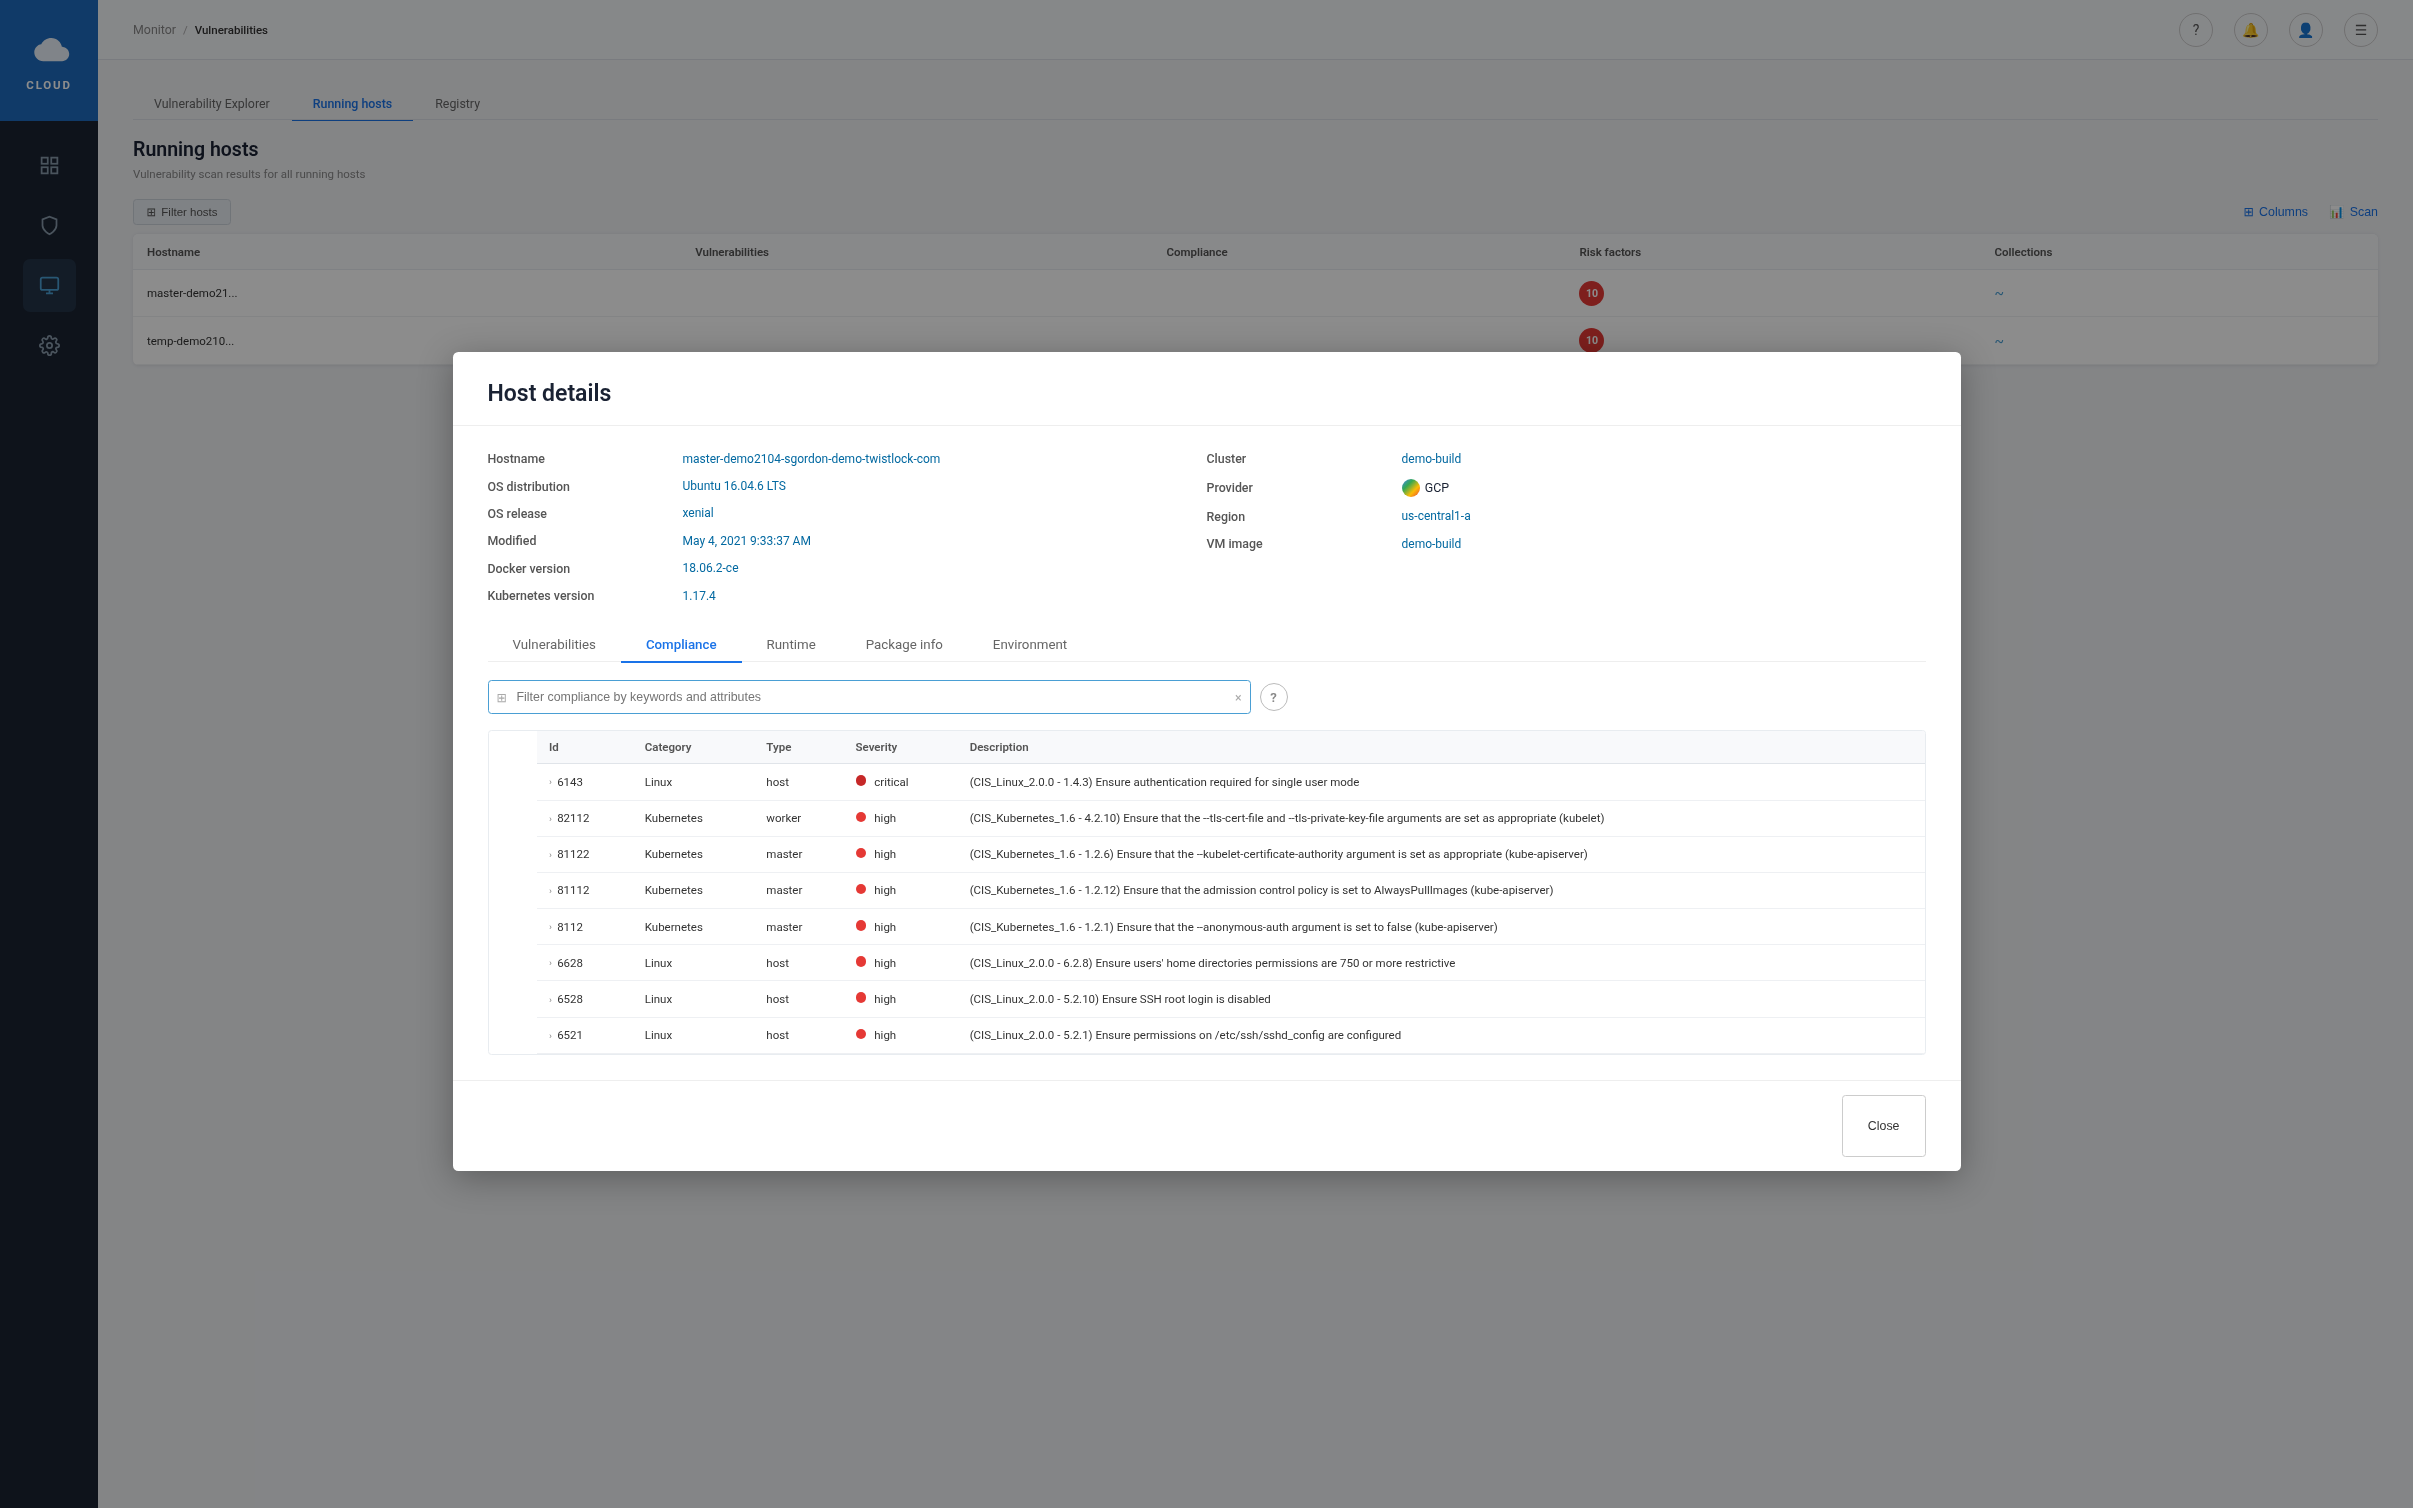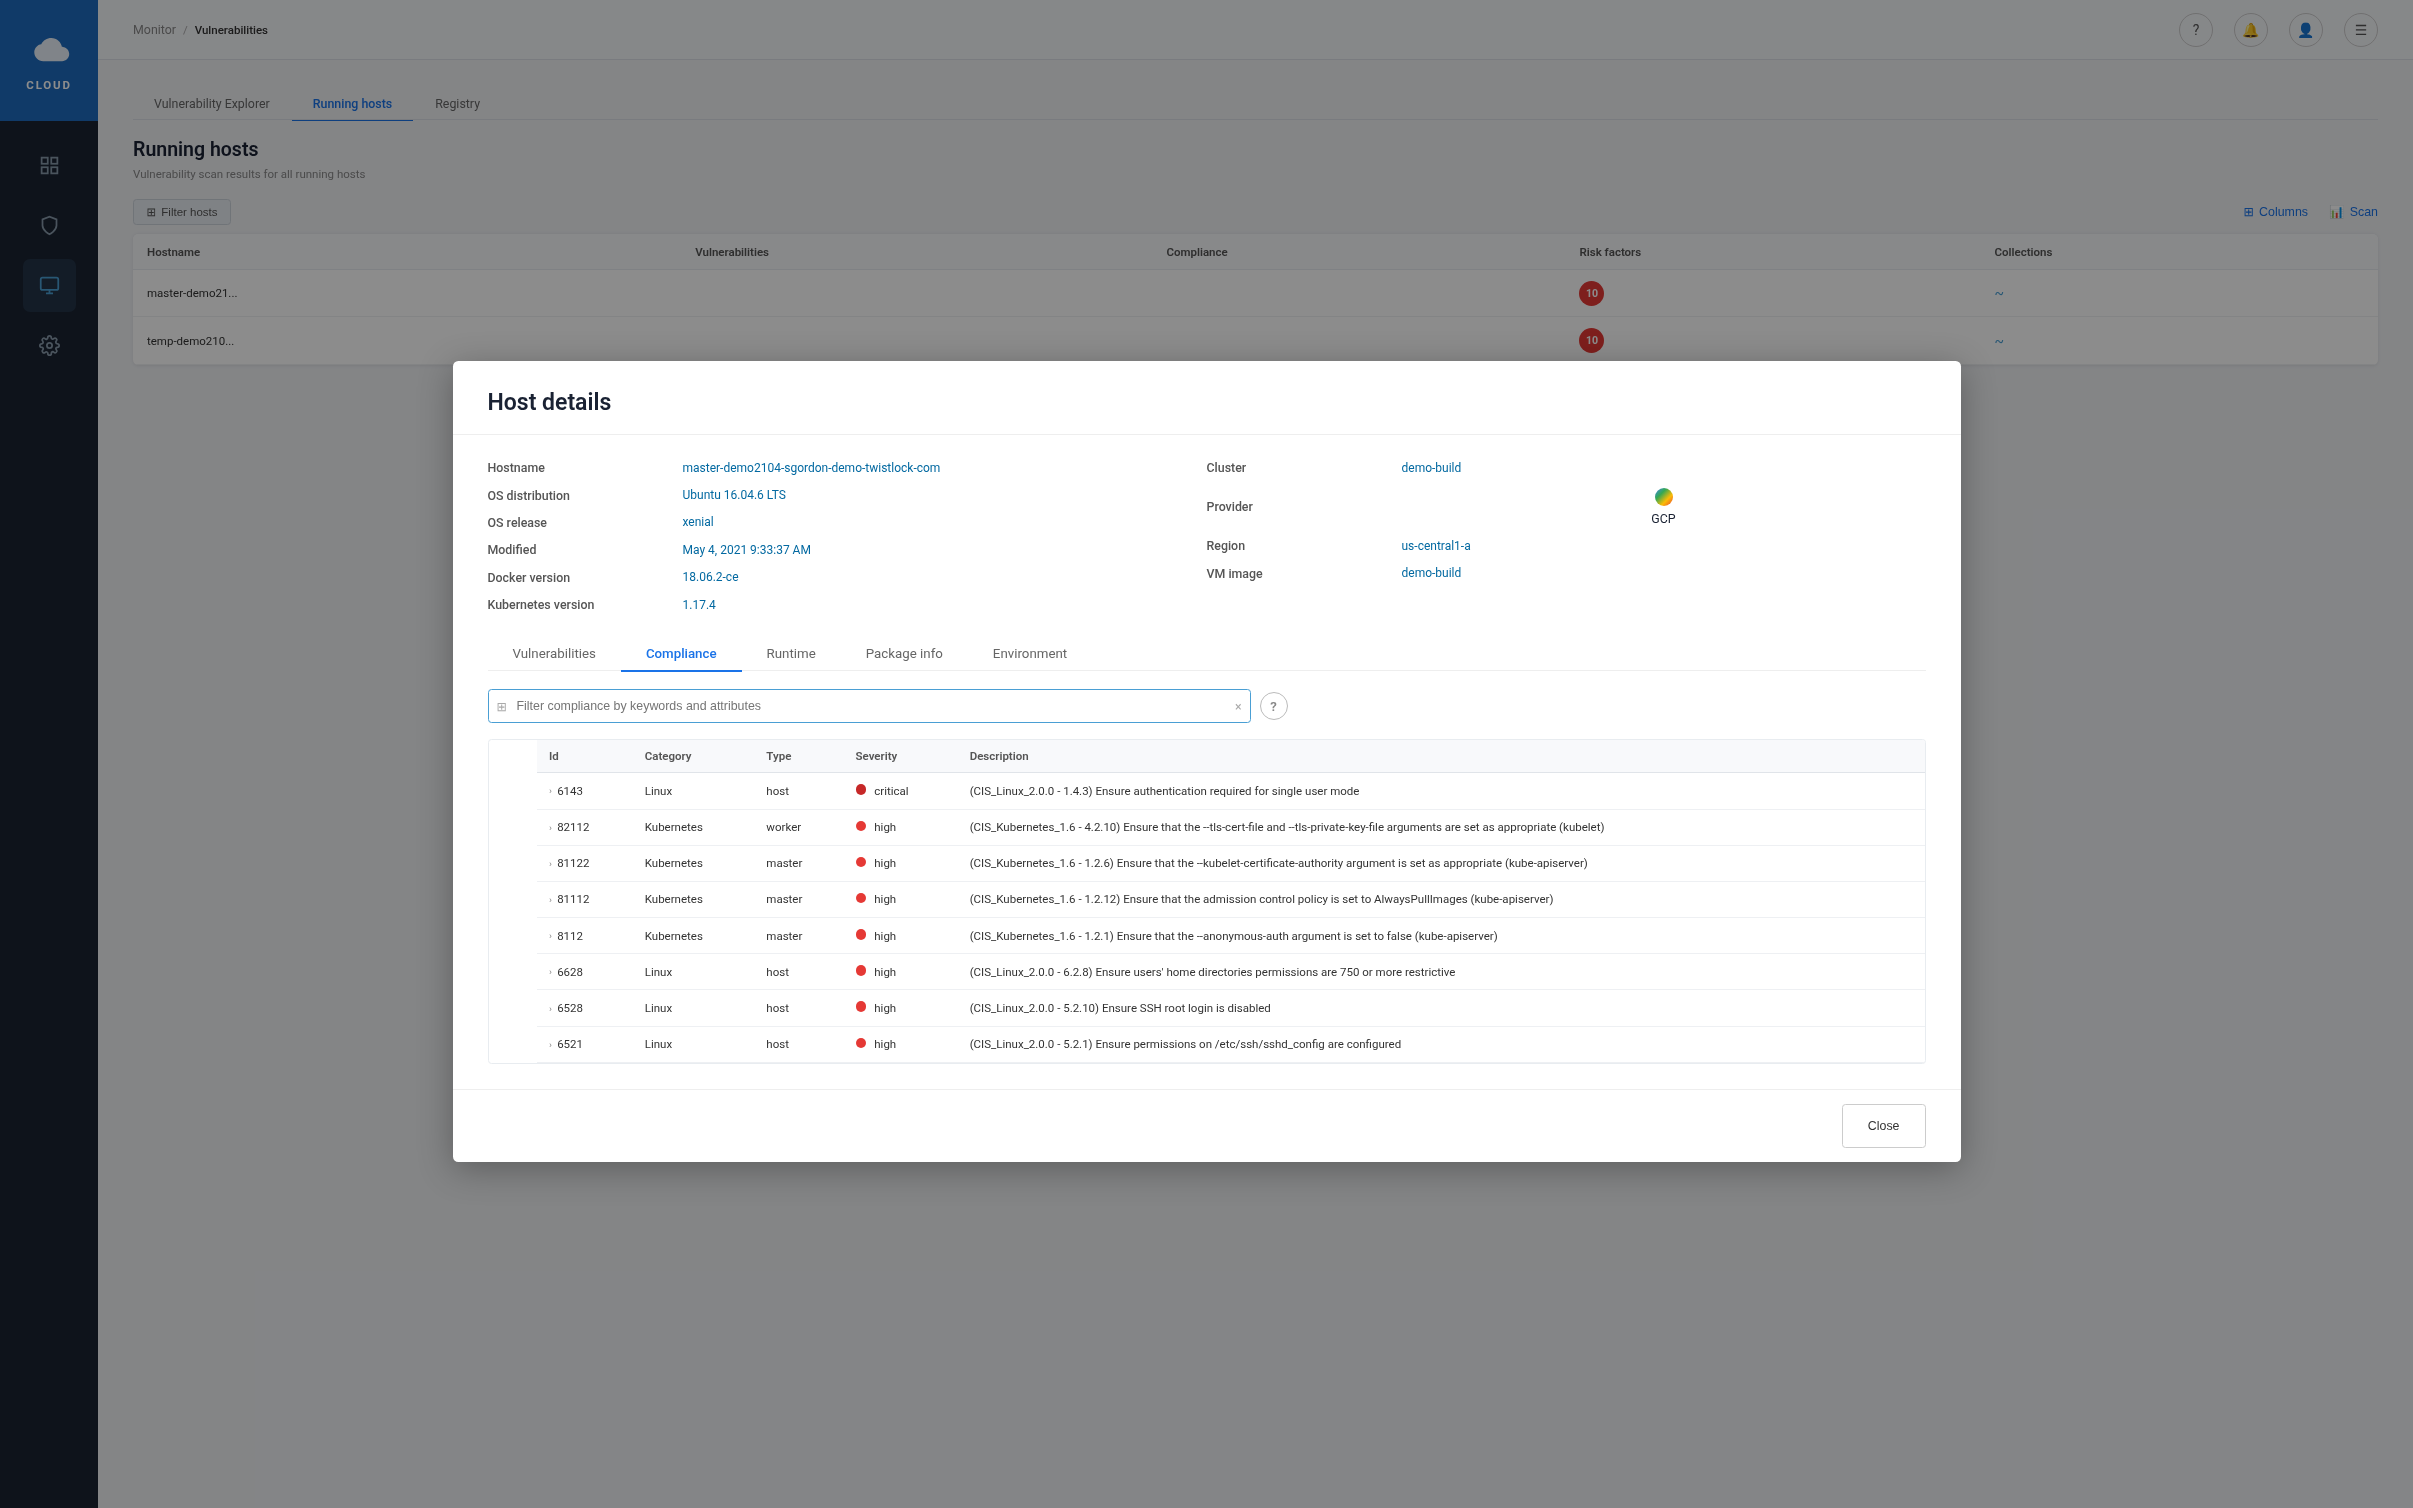--- a/index.html
+++ b/index.html
@@ -284,21 +284,20 @@
     .info-value {
       font-size: 12px;
       color: #0369a1;
     }
     .gcp-badge {
       display: inline-flex;
       align-items: center;
       gap: 5.3px;
       font-size: 12.4px;
       color: #1a2233;
-      flex-direction: column;
     }
     .gcp-logo {
       width: 18px;
       height: 18px;
       border-radius: 50%;
       background: linear-gradient(135deg, #4285f4 0%, #34a853 33%, #fbbc05 66%, #ea4335 100%);
       display: inline-block;
     }
 
     
@@ -419,21 +418,21 @@
     .modal-footer {
       padding: 14px 35px;
       border-top: 0.9px solid #eee;
       display: flex;
       justify-content: flex-end;
     }
     .close-btn {
       background: white;
       border: 0.9px solid #ccc;
       border-radius: 3.5px;
-      padding: 14px 25px;
+      padding: 23px 25px;
       font-size: 12.4px;
       color: #333;
       cursor: pointer;
     }
 
     
     .compliance-table-wrap {
       max-height: 373px;
       overflow-y: auto;
       border: 0.9px solid #e8ecf0;

